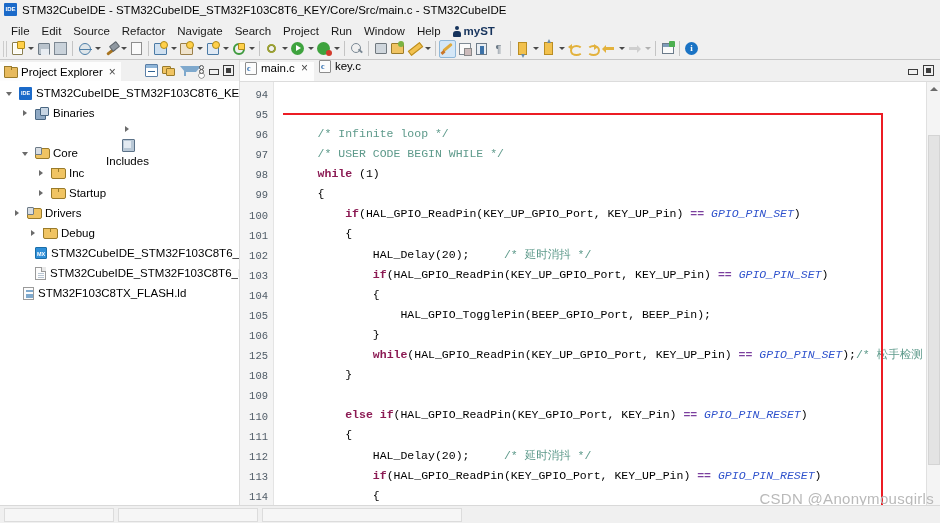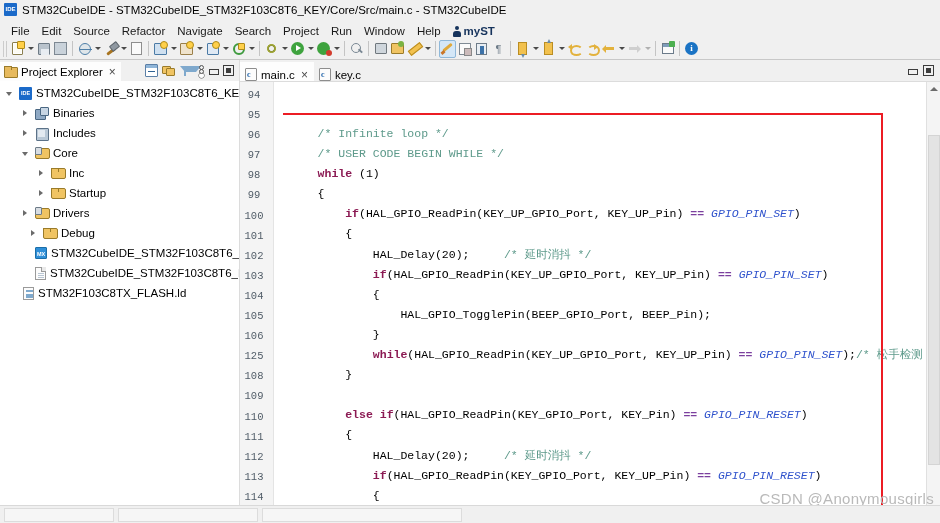--- a/index.html
+++ b/index.html
@@ -256,36 +256,36 @@
   .ti-file::after{content:'';position:absolute;left:2px;top:5px;width:6px;height:1px;background:#b9c6d3;
     box-shadow:0 2px 0 #b9c6d3, 0 4px 0 #b9c6d3;}
   .ti-ld { width:11px;height:13px;background:#fcfcfc;border:1px solid #9a9a9a;}
   .ti-ld::after{content:'';position:absolute;left:1.5px;top:2px;width:7px;height:8px;
     background:linear-gradient(#7fa9cd 0 2px, transparent 2px 4px, #7fa9cd 4px 6px);}
 
   
   .right-panel { flex:1; display:flex; flex-direction:column; background:#f0f0f0; min-width:0; }
   .ed-tabrow { height:21px; display:flex; align-items:center; background:#f0f0f0; position:relative; }
   .ed-tab {
-    display:flex;align-items:flex-end;gap:4px;height:21px;padding:0 6px 0 5px;
+    display:flex;align-items:flex-start;gap:4px;height:21px;padding:0 6px 0 5px;
     font-size:11.5px;color:#000; white-space:nowrap;
   }
   .ed-tab.active { background:#fdfdfd; border-top:2px solid #f0f0f0; }
   .ic-c { width:12px;height:13px;background:#fcfcfc;border:1px solid #8d8d8d;position:relative;flex:none;border-radius:1px;}
   .ic-c::after{content:'c';position:absolute;left:1px;top:0px;font-size:8px;line-height:12px;
     color:#1a5fa8;font-weight:bold;font-family:"Liberation Serif",serif;}
   .ed-tools { margin-left:auto; display:flex; align-items:center; gap:5px; padding-right:6px; }
 
   .editor-wrap { flex:1; display:flex; background:#fff; position:relative; overflow:hidden;
     border-top:1px solid #dcdcdc; }
   .gutter {
     width: 34px; flex:none; background:#f4f4f4;
     border-right:1px solid #e4e4e4;
     font-family:"Liberation Mono", monospace; font-size:10.5px; color:#4f5b66;
-    text-align:center; padding-top:3px;
+    text-align:right; padding-top:3px;
   }
   .gl { height:20.1px; line-height:20.1px; padding-right:5px; }
   .marker-col { width:9px; flex:none; background:#fff; }
   .code {
     flex:1; position:relative; background:#fff; overflow:hidden;
     font-family:"Liberation Mono", monospace; font-size:11.5px;
     padding-top:3px; padding-left:7px;
     white-space:pre;
   }
   .cl { height:20.1px; line-height:20.1px; }
@@ -489,41 +489,41 @@
           <div class="tnode" style="padding-left: 4px;">
             <span class="twist open"></span>
             <span class="ti ti-proj">IDE</span>
             <span>STM32CubeIDE_STM32F103C8T6_KEY</span>
           </div>
           <div class="tnode" style="padding-left: 20px;">
             <span class="twist closed"></span>
             <span class="ti ti-bin"></span>
             <span>Binaries</span>
           </div>
-          <div class="tnode" style="padding-left: 20px;">
+          <div class="tnode" style="padding-left: 20px; flex-direction: column;">
             <span class="twist closed"></span>
             <span class="ti ti-inc"></span>
             <span>Includes</span>
           </div>
           <div class="tnode" style="padding-left: 20px;">
             <span class="twist open"></span>
             <span class="ti ti-folder lock"></span>
             <span>Core</span>
           </div>
           <div class="tnode" style="padding-left: 36px; text-align: center;">
             <span class="twist closed"></span>
             <span class="ti ti-folder"></span>
             <span>Inc</span>
           </div>
           <div class="tnode" style="padding-left: 36px;">
             <span class="twist closed"></span>
             <span class="ti ti-folder"></span>
             <span>Startup</span>
           </div>
-          <div class="tnode" style="padding-left: 20px;">
+          <div class="tnode" style="padding-left: 12px;">
             <span class="twist closed"></span>
             <span class="ti ti-folder lock"></span>
             <span>Drivers</span>
           </div>
           <div class="tnode" style="padding-left: 28px;">
             <span class="twist closed"></span>
             <span class="ti ti-folder"></span>
             <span>Debug</span>
           </div>
           <div class="tnode" style="padding-left: 20px;">

